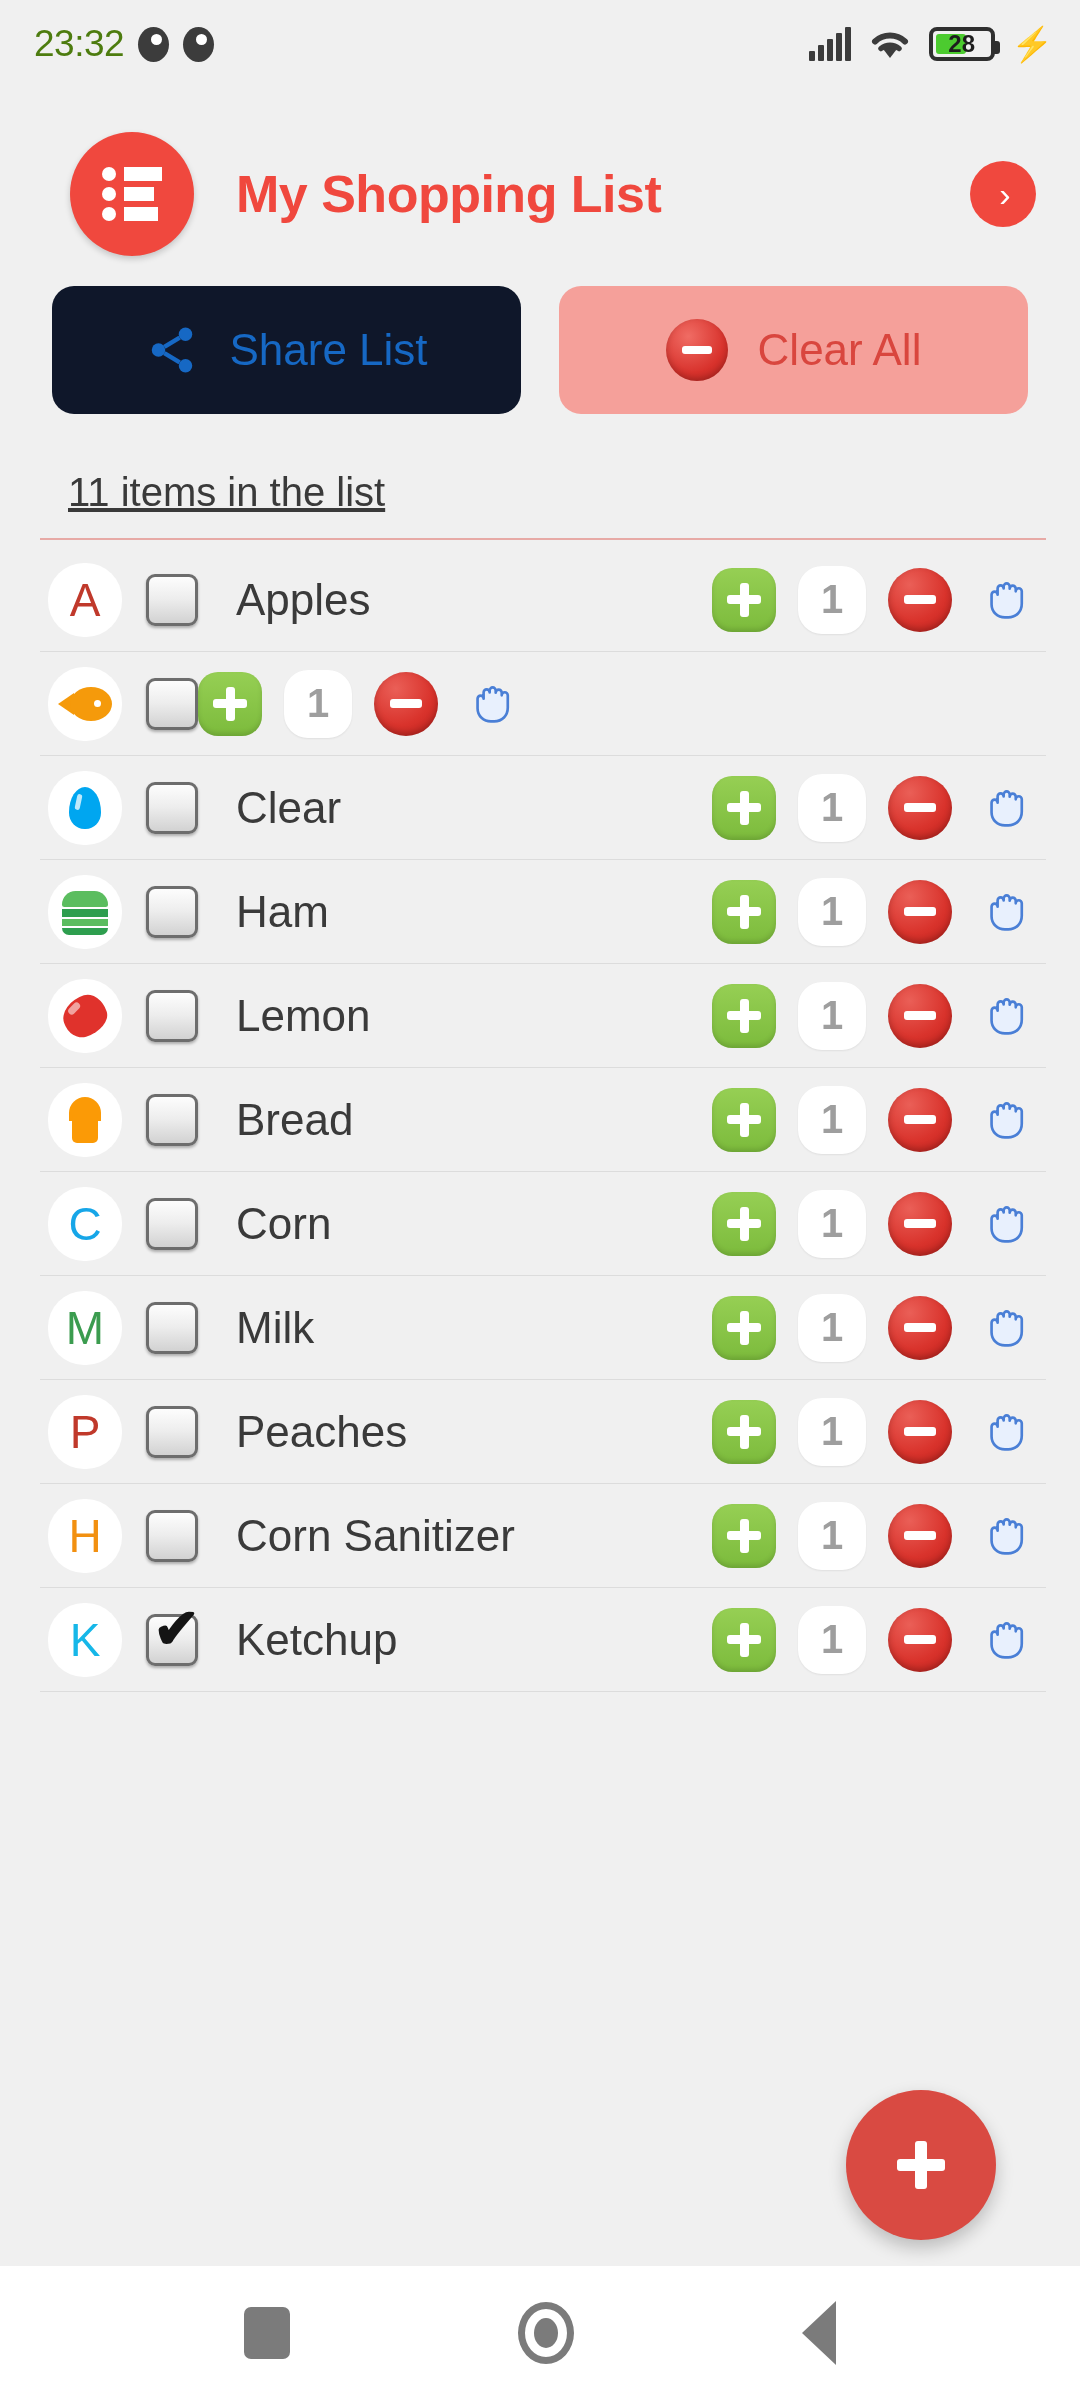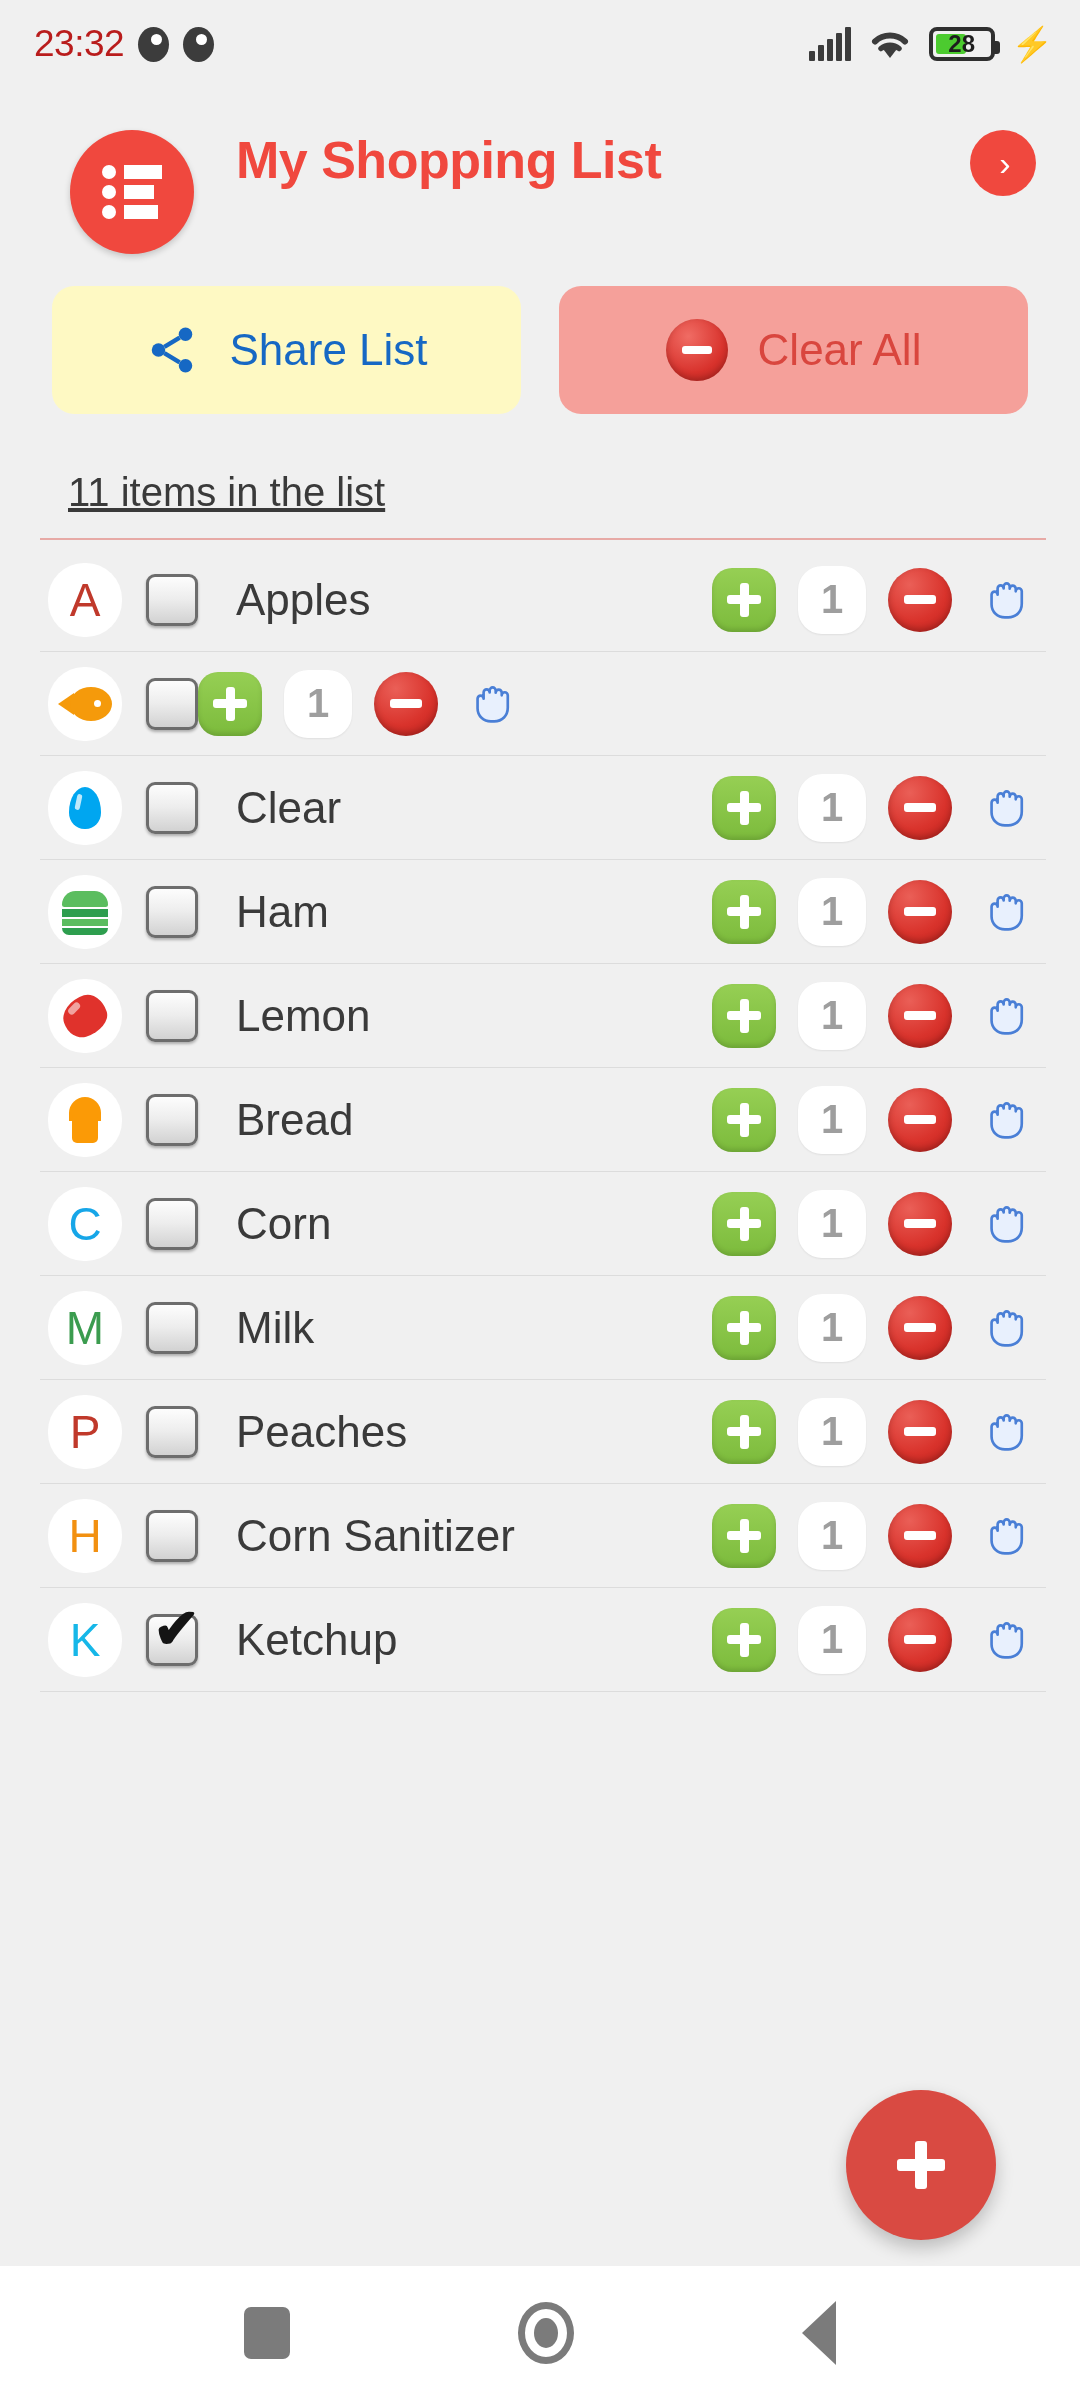--- a/index.html
+++ b/index.html
@@ -11,21 +11,21 @@
   }
   #app{ position:relative; width:1080px; height:2400px; background:#f0f0f0; }
 
   
   .statusbar{
     position:absolute; top:0; left:0; width:1080px; height:88px;
     display:flex; align-items:center; justify-content:space-between;
     padding:0 26px 0 34px;
   }
   .sb-left{ display:flex; align-items:center; gap:14px; }
-  .sb-clock{ font-size:37px; color:#b91c1c; letter-spacing:-0.5px; }
+  .sb-clock{ font-size:37px; color:#4d7c0f; letter-spacing:-0.5px; }
   .sb-dot-icon{
     width:31px; height:35px; border-radius:50%;
     background:#3c3c3c; position:relative; display:inline-block;
   }
   .sb-dot-icon::after{
     content:""; position:absolute; top:7px; left:13px;
     width:11px; height:11px; border-radius:50%; background:#fff;
   }
   .sb-right{ display:flex; align-items:center; gap:17px; }
   .sig{ display:flex; align-items:flex-end; gap:3px; height:34px; }
@@ -47,21 +47,21 @@
   .batt-num{
     position:absolute; left:0; top:0; width:100%; height:100%;
     display:flex; align-items:center; justify-content:center;
     font-size:24px; font-weight:bold; color:#1d1d1d;
   }
   .bolt{ font-size:34px; color:#2f2f2f; line-height:1; }
 
   
   .header{
     position:absolute; top:130px; left:0; width:1080px; height:128px;
-    display:flex; padding:0 44px 0 70px;
+    display:flex; align-items:center; padding:0 44px 0 70px;
   }
   .logo{
     width:124px; height:124px; border-radius:50%; background:#f0483e;
     display:flex; align-items:center; justify-content:center; flex:0 0 auto;
     box-shadow:0 3px 6px rgba(0,0,0,.18);
   }
   .logo-glyph{ position:relative; width:60px; height:54px; }
   .logo-glyph i{ position:absolute; background:#fff; }
   .logo-glyph i.d{ width:14px; height:14px; border-radius:50%; left:0; }
   .logo-glyph i.d1{ top:0; } .logo-glyph i.d2{ top:20px; } .logo-glyph i.d3{ top:40px; }
@@ -81,21 +81,21 @@
 
   
   .actions{
     position:absolute; top:286px; left:0; width:1080px;
     display:flex; gap:38px; padding:0 52px;
   }
   .btn{
     height:128px; border-radius:22px; display:flex; align-items:center;
     justify-content:center; gap:30px; flex:1;
   }
-  .btn-share{ background:#fef9c3; }
+  .btn-share{ background:#0f172a; }
   .btn-share .btn-label{ color:#1668c4; font-size:44px; }
   .btn-clear{ background:#f5a09a; }
   .btn-clear .btn-label{ color:#d9463e; font-size:44px; }
   .share-icon{ width:54px; height:54px; }
   .minus-badge{
     width:62px; height:62px; border-radius:50%;
     background:radial-gradient(circle at 36% 28%, #f06c64 0%, #d8322c 62%, #b9241f 100%);
     display:flex; align-items:center; justify-content:center;
     box-shadow:inset 0 -3px 6px rgba(0,0,0,.2);
   }

